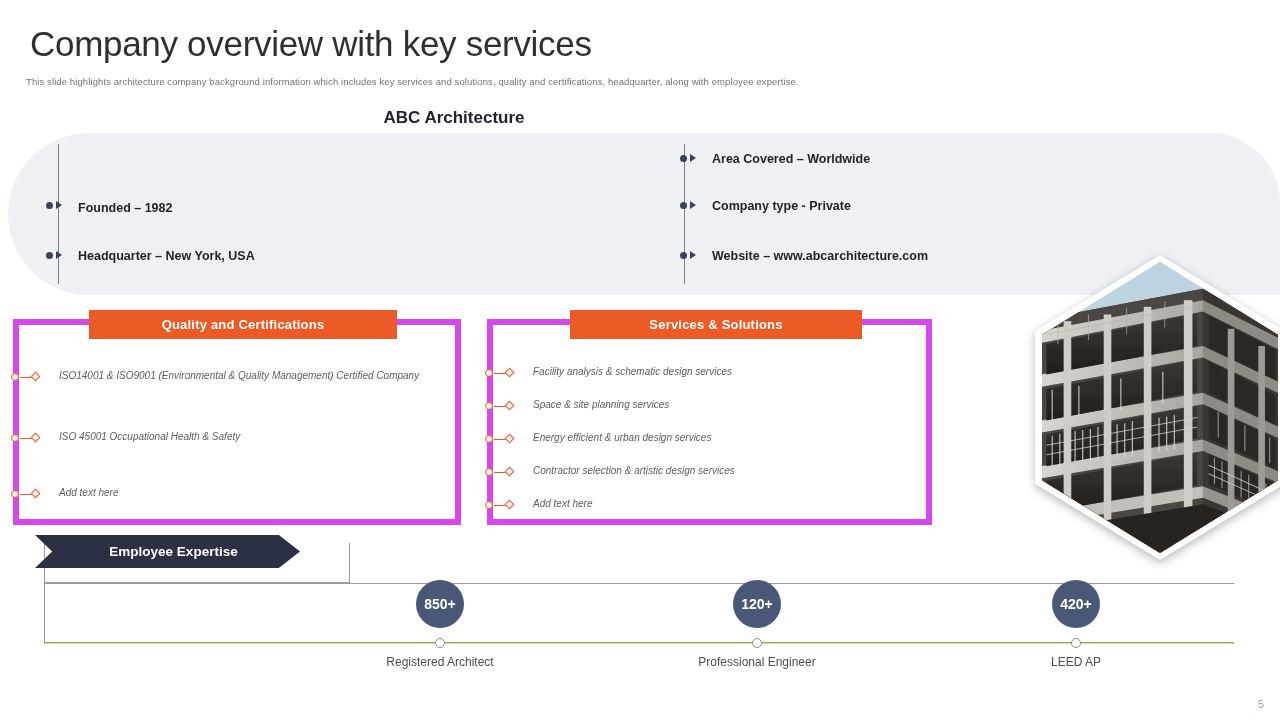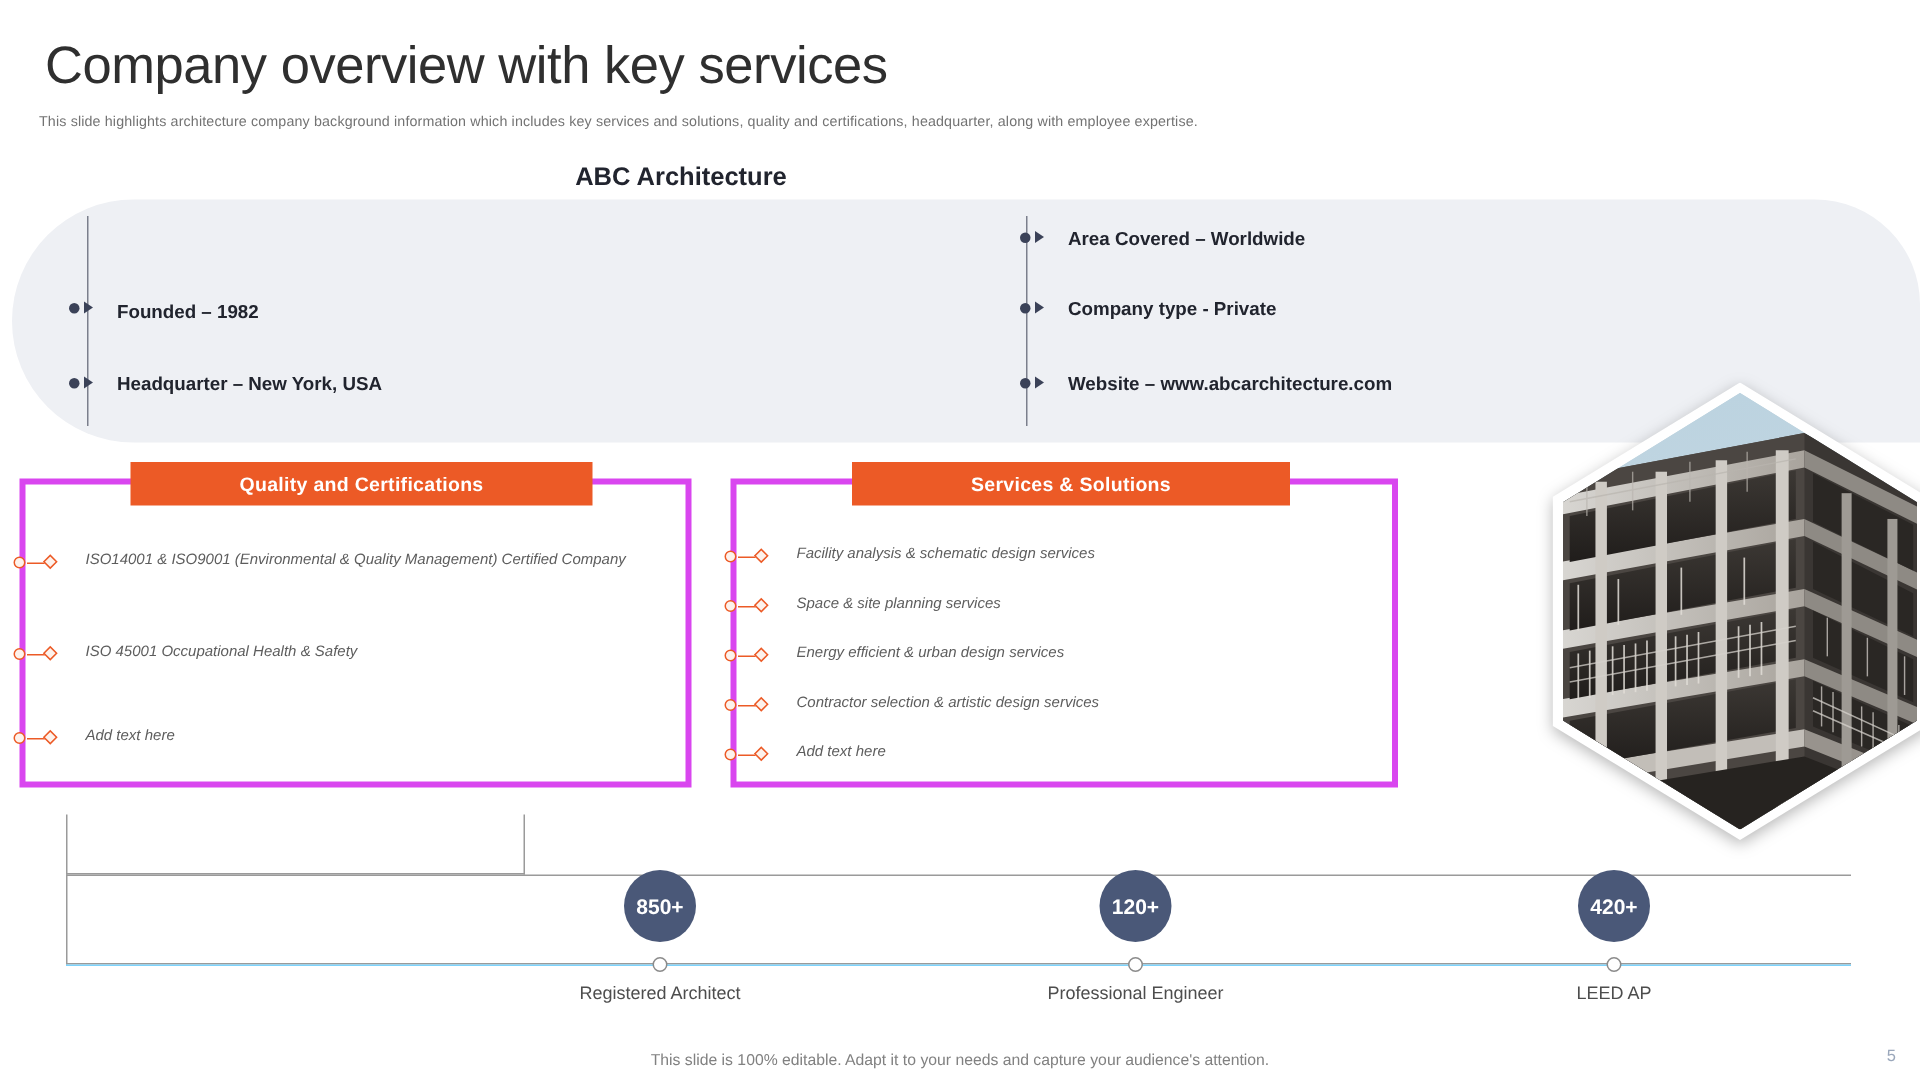--- a/index.html
+++ b/index.html
@@ -61,21 +61,21 @@
     border-left: 6px solid #3b4258;
   }
   .info-item .info-text {
     margin-left: 28px; font-size: 12.5px; font-weight: 700;
     color: #21242e; white-space: nowrap;
   }
 
   
   .card {
     position: absolute;
-    border: 4px solid #d946ef;
+    border: 6px solid #d946ef;
     background: #ffffff;
   }
   .card-head {
     position: absolute; top: -15px;
     background: #ec5a26;
     color: #ffffff; font-size: 13px; font-weight: 700;
     text-align: center; line-height: 29px; height: 29px;
     letter-spacing: 0.2px;
   }
   .card-list { position: absolute; left: 0; top: 0; width: 100%; height: 100%; }
@@ -137,21 +137,21 @@
     display: flex; align-items: center;
   }
   .ee-banner .ee-label {
     width: 100%; text-align: center; padding-left: 12px;
     color: #ffffff; font-size: 13.5px; font-weight: 700;
   }
 
   
   .timeline {
     position: absolute; left: 44px; top: 643px;
-    width: 1190px; height: 1px; background: #7dd3fc;
+    width: 1190px; height: 1px; background: #bef264;
   }
   .stat { position: absolute; top: 0; }
   .stat .circle {
     position: absolute; left: -24px; top: -63px;
     width: 48px; height: 48px; border-radius: 50%;
     background: #4a5878; color: #ffffff;
     font-size: 14px; font-weight: 700;
     display: flex; align-items: center; justify-content: center;
   }
   .stat .node {
@@ -397,35 +397,37 @@
           <line x1="6" y1="76" x2="164" y2="46"></line>
         </g>
 
         <polygon points="0,282 170,254 250,285 250,305 0,305" fill="#262320"></polygon>
       </svg>
     </div>
   </div>
 
   <div class="ee-box-small"></div>
   <div class="ee-box-large"></div>
+  <div class="ee-banner">
+    <span class="ee-label">Employee Expertise</span>
+  </div>
 
   <div class="timeline">
     <div class="stat" style="left:396px;">
       <div class="circle">850+</div>
       <div class="node"></div>
       <div class="stat-label">Registered Architect</div>
     </div>
     <div class="stat" style="left:713px;">
       <div class="circle">120+</div>
       <div class="node"></div>
       <div class="stat-label">Professional Engineer</div>
     </div>
     <div class="stat" style="left:1032px;">
       <div class="circle">420+</div>
       <div class="node"></div>
       <div class="stat-label">LEED AP</div>
     </div>
   </div>
 
-  <div class="footer-note">This slide is 100% editable. Adapt it to your needs and capture your audience's attention.</div>
   <div class="page-num">5</div>
 
 </div>
 
 </body></html>

